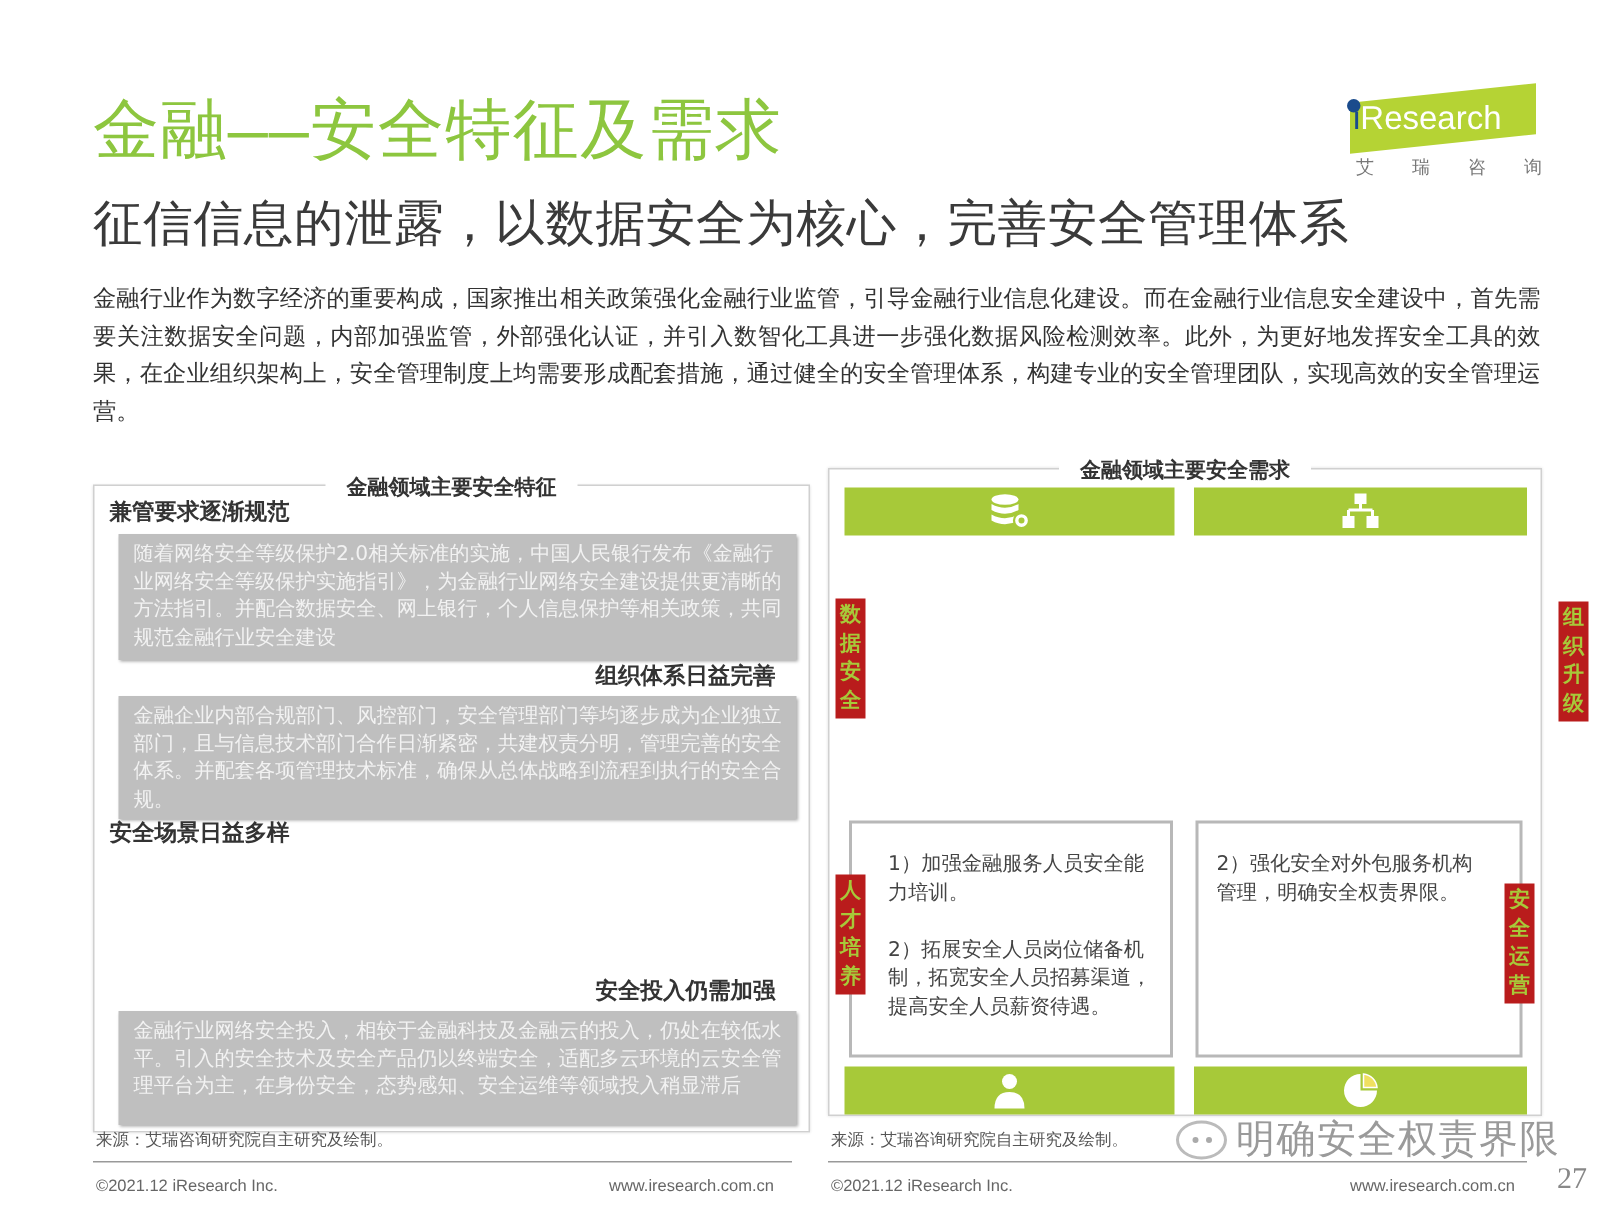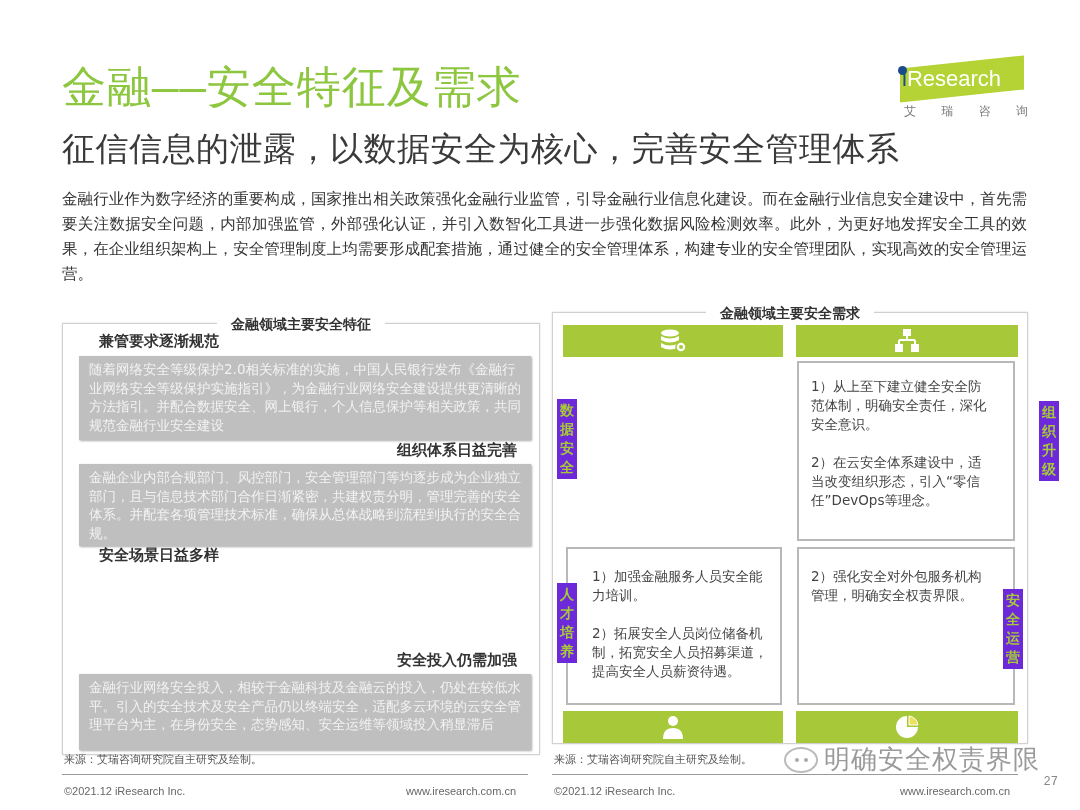--- a/index.html
+++ b/index.html
@@ -16,36 +16,36 @@
   .logo-i { color: #1a4b8c; }
   .logo-cn { position: absolute; left: 14px; top: 47px; width: 124px; display: flex; justify-content: space-between; font-size: 12px; color: #777; }
 
   .intro { position: absolute; left: 62px; top: 187px; width: 965px; font-size: 15.5px; line-height: 25px; color: #333; text-align: justify; }
 
   
   .lpanel { position: absolute; left: 62px; top: 312px; width: 478px; height: 432px; border: 1px solid #d0d0d0; box-shadow: 0 0 2px #ddd; margin-top: 11px; }
   .panel-title { position: absolute; top: -10px; left: 0; right: 0; text-align: center; }
   .panel-title span { background: #fff; padding: 0 14px; font-size: 14px; font-weight: bold; color: #333; }
   .sec-h { position: absolute; font-size: 15px; font-weight: bold; color: #333; }
-  .sec-h.left { left: 36px; }
+  .sec-h.left { left: 10px; }
   .sec-h.right { right: 22px; }
   .sec-body { position: absolute; left: 16px; width: 452px; background: #bfbfbf; color: #f2f2f2; font-size: 13.5px; line-height: 18.5px; padding: 4px 10px 4px 10px; box-shadow: 1px 1px 2px #aaa; }
 
   
   .rpanel { position: absolute; left: 552px; top: 312px; width: 476px; height: 432px; border: 1px solid #d0d0d0; box-shadow: 0 0 2px #ddd; }
   .gbar { position: absolute; height: 32px; background: #a7c939; display: flex; align-items: center; justify-content: center; }
   .card { position: absolute; background: #fff; border: 2px solid #b8b8b8; font-size: 13.5px; line-height: 19px; color: #444; }
   .card p { margin-bottom: 19px; }
   .card p:last-child { margin-bottom: 0; }
-  .vlabel { position: absolute; width: 20px; background: #6d28d9; color: #a7c939; font-weight: bold; font-size: 14px; line-height: 19px; text-align: left; padding: 2px 0; }
+  .vlabel { position: absolute; width: 20px; background: #b91c1c; color: #a7c939; font-weight: bold; font-size: 14px; line-height: 19px; text-align: left; padding: 2px 0; }
 
   .source { position: absolute; font-size: 11px; color: #555; }
   .hrule { position: absolute; height: 1px; background: #999; }
   .foot { position: absolute; font-size: 11px; color: #666; font-family: "Liberation Sans", sans-serif; }
-  .pagenum { position: absolute; right: 22px; top: 775px; font-size: 12px; color: #888; font-family: Liberation Mono, monospace; }
+  .pagenum { position: absolute; right: 22px; top: 775px; font-size: 20px; color: #888; font-family: Liberation Serif, serif; }
 
   .watermark { position: absolute; left: 784px; top: 742px; display: flex; align-items: center; gap: 6px; }
   .wm-icon { width: 34px; height: 26px; border: 2px solid #bbb; border-radius: 50%; position: relative; background: rgba(255,255,255,0.7); }
   .wm-icon::before, .wm-icon::after { content: ""; position: absolute; top: 9px; width: 4px; height: 4px; border-radius: 50%; background: #aaa; }
   .wm-icon::before { left: 9px; }
   .wm-icon::after { left: 18px; }
   .wm-text { font-size: 26px; color: #9a9a9a; letter-spacing: 1px; }
 </style>
 </head>
 <body>
@@ -100,24 +100,20 @@
   </div>
   <div class="gbar" style="left:243px; top:12px; width:222px;">
     <svg width="26" height="26" viewBox="0 0 26 26">
       <rect x="9" y="1" width="8" height="7" fill="#fff"></rect>
       <path d="M13 8 V12 M5 12 H21 M5 12 V16 M21 12 V16" stroke="#fff" stroke-width="2" fill="none"></path>
       <rect x="1" y="16" width="8" height="8" fill="#fff"></rect>
       <rect x="17" y="16" width="8" height="8" fill="#fff"></rect>
     </svg>
   </div>
 
-  <div class="card" style="left:244px; top:48px; width:218px; height:180px; padding:14px 24px 0 12px;">
-    <p>1）从上至下建立健全安全防范体制，明确安全责任，深化安全意识。</p>
-    <p>2）在云安全体系建设中，适当改变组织形态，引入“零信任”DevOps等理念。</p>
-  </div>
 
   <div class="card" style="left:13px; top:234px; width:216px; height:158px; padding:18px 12px 0 24px;">
     <p>1）加强金融服务人员安全能力培训。</p>
     <p>2）拓展安全人员岗位储备机制，拓宽安全人员招募渠道，提高安全人员薪资待遇。</p>
   </div>
   <div class="card" style="left:244px; top:234px; width:218px; height:158px; padding:18px 24px 0 12px;">
     <p>2）强化安全对外包服务机构管理，明确安全权责界限。</p>
   </div>
 
   <div class="gbar" style="left:10px; top:398px; width:220px;">

